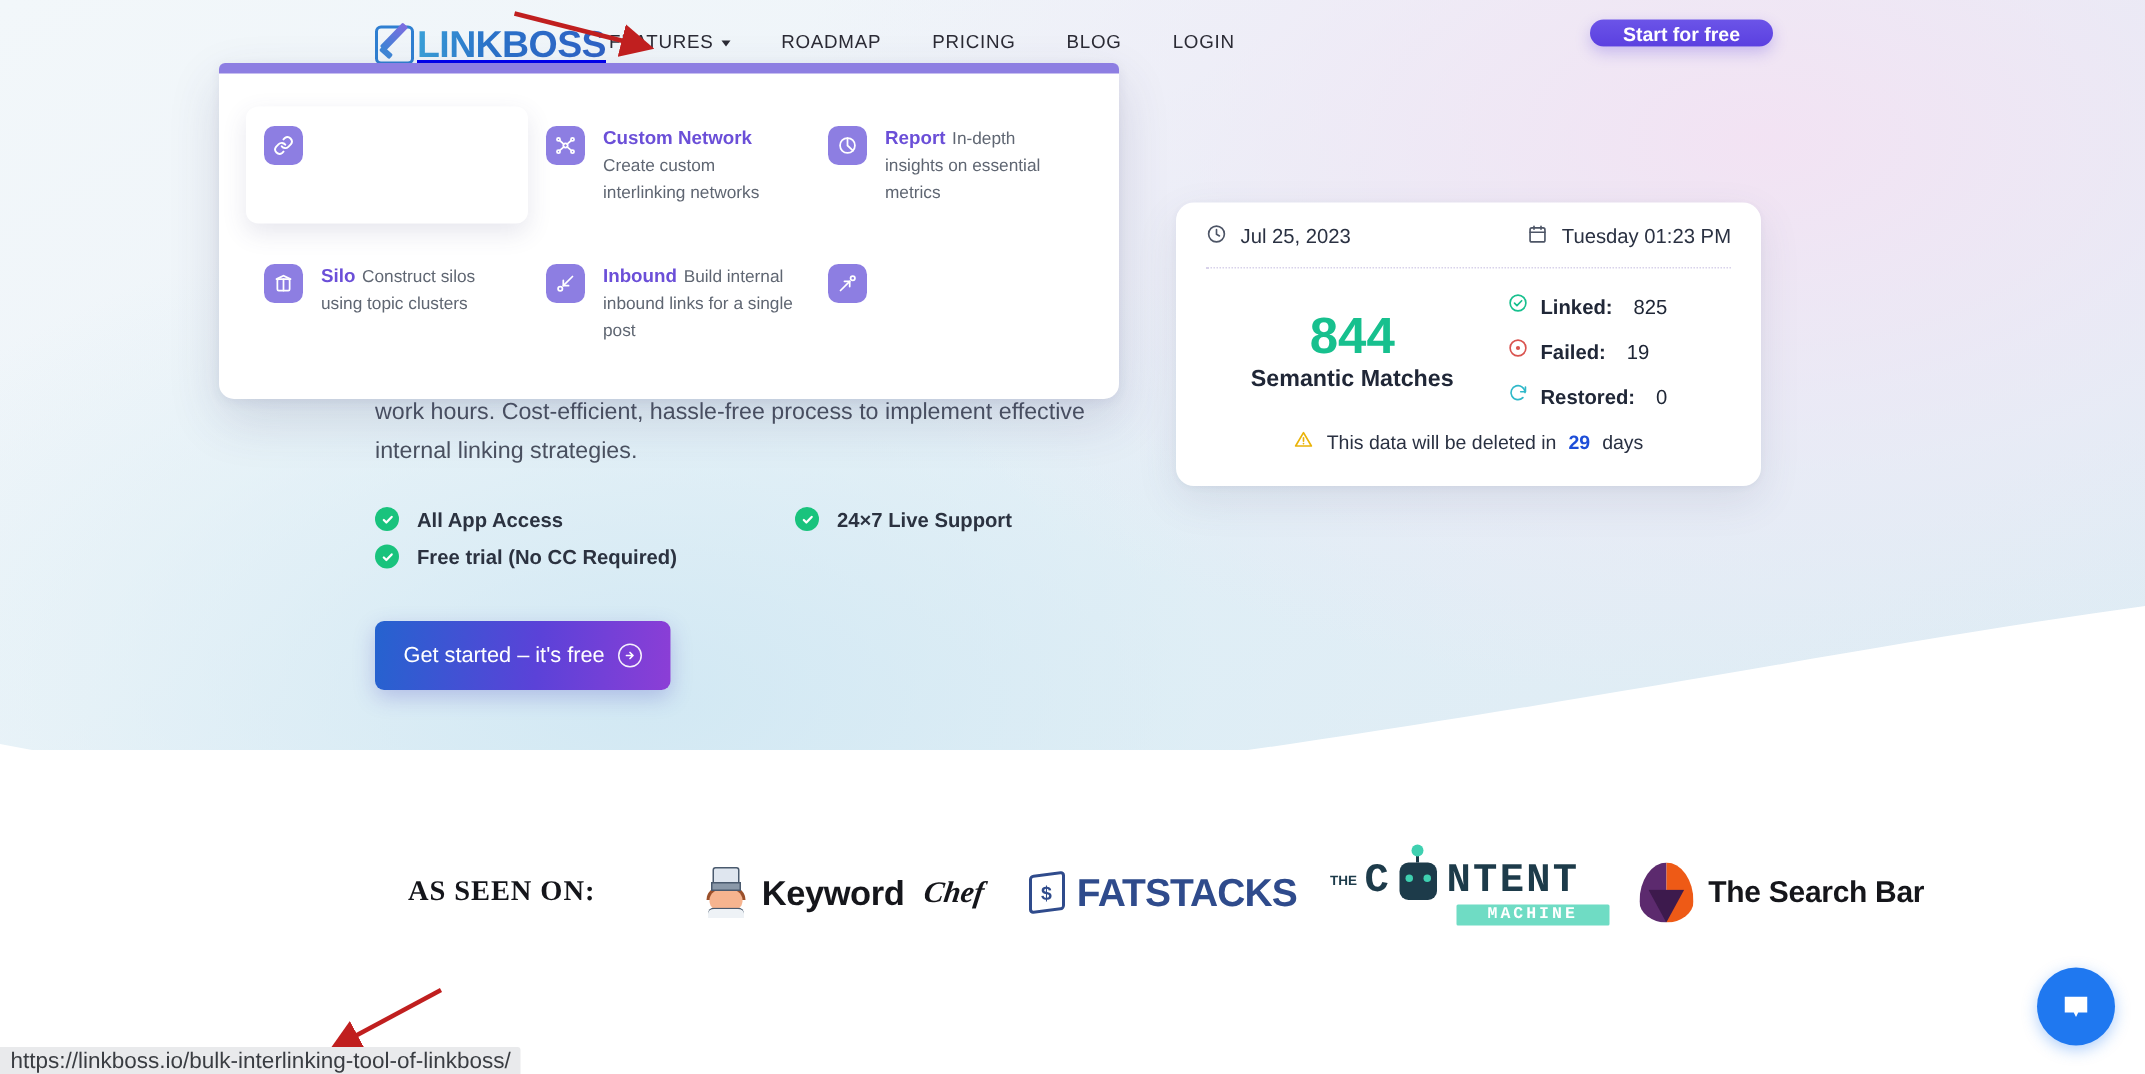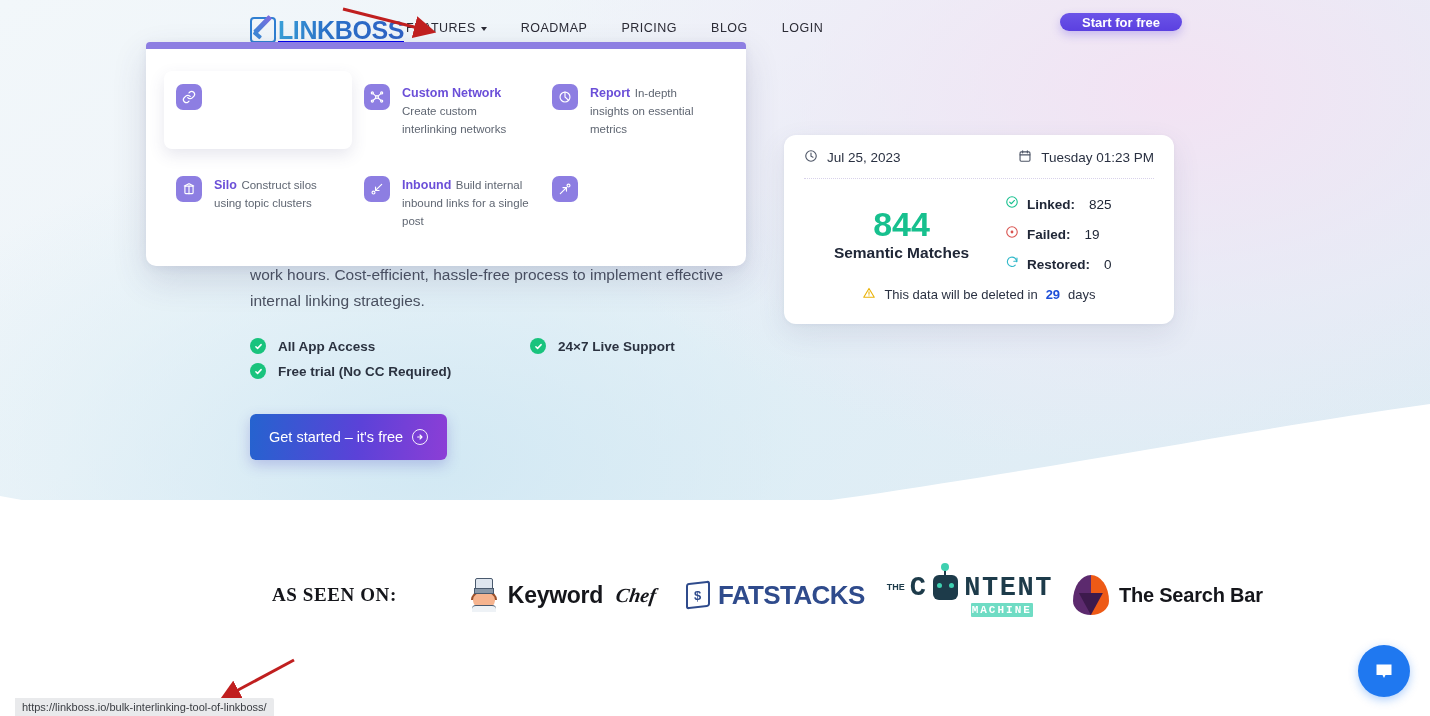--- a/index.html
+++ b/index.html
@@ -439,21 +439,21 @@
   }
   .tcm-eyes i:first-child { left: 0; }
   .tcm-eyes i:last-child { right: 0; }
   .tcm-machine {
     font-family: "Liberation Mono", monospace;
     font-size: 11px;
     font-weight: 700;
     letter-spacing: 2px;
     color: #ffffff;
     background: #6fdcc4;
-    padding: 1px 1px;
+    padding: 1px 21px;
     margin-left: 84px;
     margin-top: 1px;
     border-radius: 1px;
   }
   
   #logo-search-bar { margin-left: 20px; gap: 10px; }
   .tsb-mark {
     position: relative;
     width: 36px; height: 40px;
     overflow: hidden;
@@ -495,27 +495,27 @@
   }
 
   
   .annotation-arrow { position: absolute; z-index: 60; pointer-events: none; }
   #arrow-features { left: 338px; top: 4px; }
   #arrow-bottom { left: 214px; top: 655px; }
 
   
   #status-url {
     position: absolute;
-    left: 15px; bottom: 0;
+    left: 0; bottom: 0;
     height: 18px;
     padding: 4px 7px;
     display: flex; align-items: center;
     background: #e9eaec;
     color: #3a3d42;
-    font-size: 11px;
+    font-size: 15px;
     font-family: "Liberation Sans", sans-serif;
     z-index: 70;
     border-top-right-radius: 2px;
     white-space: nowrap;
   }
 </style>
 </head>
 <body>
 
 <div id="hero-bg"></div>

